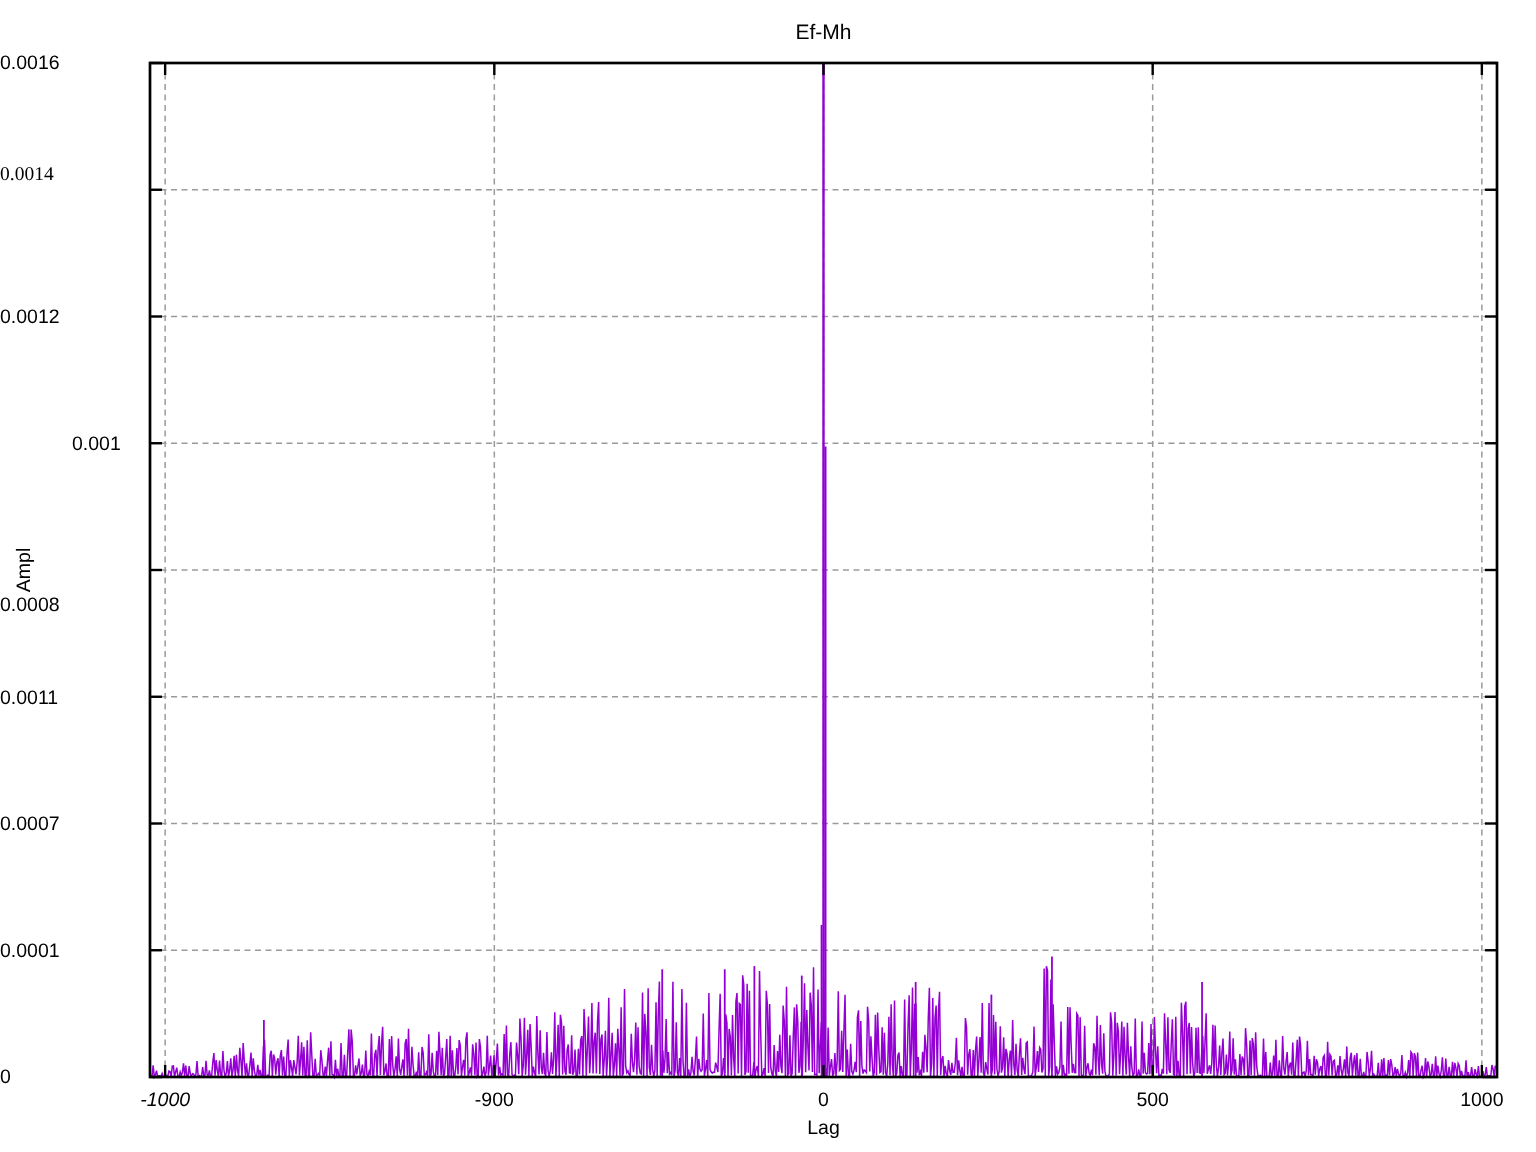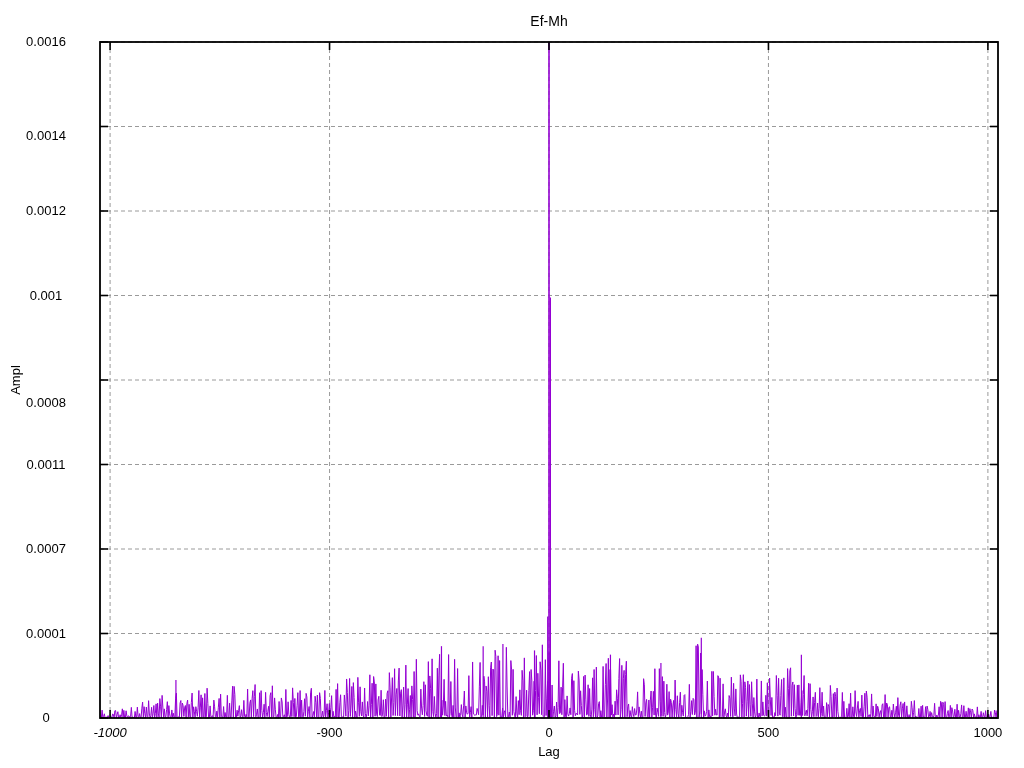--- a/index.html
+++ b/index.html
@@ -5,21 +5,21 @@
   html,body{margin:0;padding:0;background:#ffffff;}
   body{width:1024px;height:768px;position:relative;overflow:hidden;
        font-family:"Liberation Sans","DejaVu Sans",sans-serif;color:#000;}
   #chart-wrap{position:absolute;left:0;top:0;width:1024px;height:768px;}
   svg{position:absolute;left:0;top:0;}
   .lbl{position:absolute;font-size:13px;line-height:16px;white-space:nowrap;}
   #title{left:100px;top:13px;width:898px;text-align:center;font-size:14px;}
   #xlabel{left:100px;top:744px;width:898px;text-align:center;}
   #ylabel{left:16px;top:380px;transform:translate(-50%,-50%) rotate(-90deg);}
   .xtick-lbl{transform:translateX(-50%);text-align:center;}
-  .ytick-lbl{left:0;width:92px;text-align:center;}
+  .ytick-lbl{left:0;width:92px;text-align:left;}
 </style>
 </head>
 <body>
 
 <div id="chart-wrap">
   <svg id="plot-svg" width="1024" height="768">
       <line x1="100" x2="998" y1="718" y2="718" stroke="#9a9a9a" stroke-width="1" stroke-dasharray="4 3"></line>
       <line x1="100" x2="998" y1="633.5" y2="633.5" stroke="#9a9a9a" stroke-width="1" stroke-dasharray="4 3"></line>
       <line x1="100" x2="998" y1="549" y2="549" stroke="#9a9a9a" stroke-width="1" stroke-dasharray="4 3"></line>
       <line x1="100" x2="998" y1="464.5" y2="464.5" stroke="#9a9a9a" stroke-width="1" stroke-dasharray="4 3"></line>
@@ -83,18 +83,18 @@
       <div class="lbl xtick-lbl" style="left: 110.095px; top: 725px; font-style: italic;">-1000</div>
       <div class="lbl xtick-lbl" style="left: 329.547px; top: 725px;">-900</div>
       <div class="lbl xtick-lbl" style="left: 549px; top: 725px;">0</div>
       <div class="lbl xtick-lbl" style="left: 768.453px; top: 725px;">500</div>
       <div class="lbl xtick-lbl" style="left: 987.905px; top: 725px;">1000</div>
       <div class="lbl ytick-lbl" style="top: 710px;">0</div>
       <div class="lbl ytick-lbl" style="top: 625.5px;">0.0001</div>
       <div class="lbl ytick-lbl" style="top: 541px;">0.0007</div>
       <div class="lbl ytick-lbl" style="top: 456.5px;">0.0011</div>
       <div class="lbl ytick-lbl" style="top: 372px; margin-top: 23px;">0.0008</div>
-      <div class="lbl ytick-lbl" style="top: 287.5px;">0.001</div>
+      <div class="lbl ytick-lbl" style="top: 287.5px; margin-left: 48px;">0.001</div>
       <div class="lbl ytick-lbl" style="top: 203px;">0.0012</div>
-      <div class="lbl ytick-lbl" style="top: 128px;">0.0014</div>
+      <div class="lbl ytick-lbl" style="top: 108px; font-family: Liberation Serif, serif;">0.0014</div>
       <div class="lbl ytick-lbl" style="top: 34px;">0.0016</div>
     </div>
 </div>
 
 </body></html>

